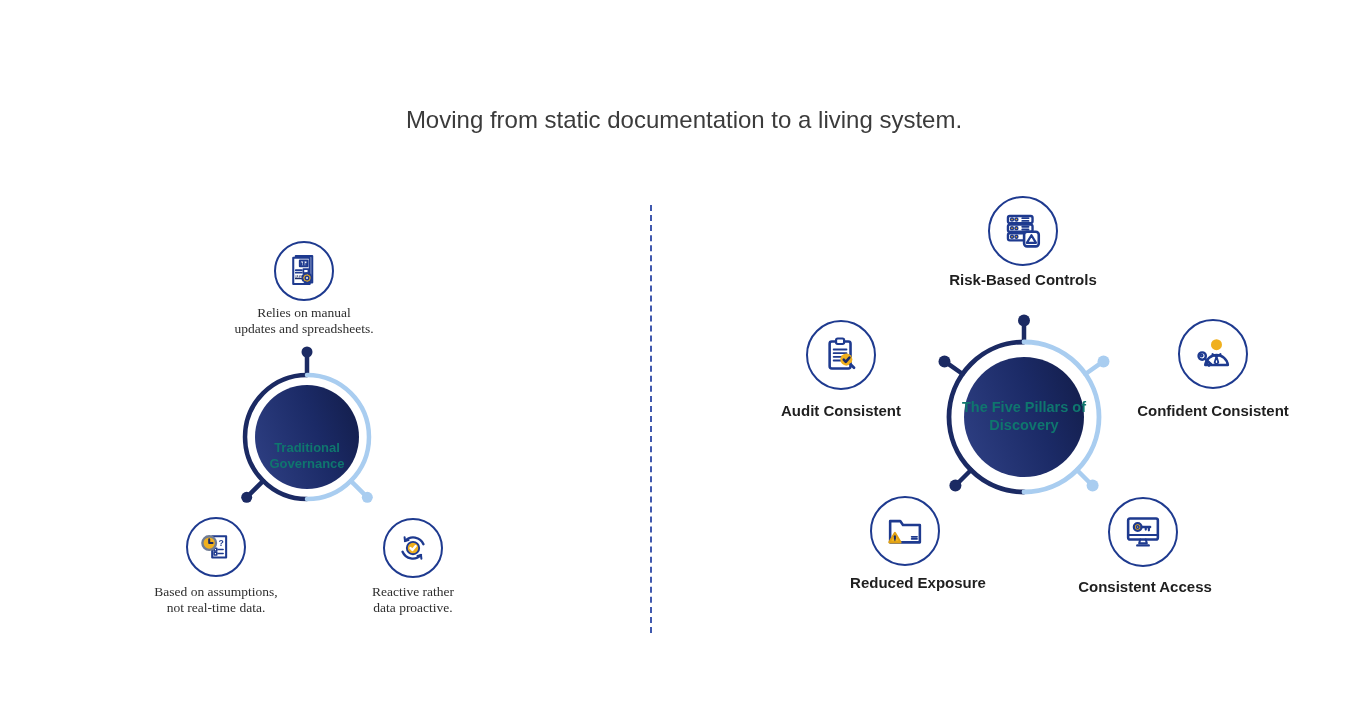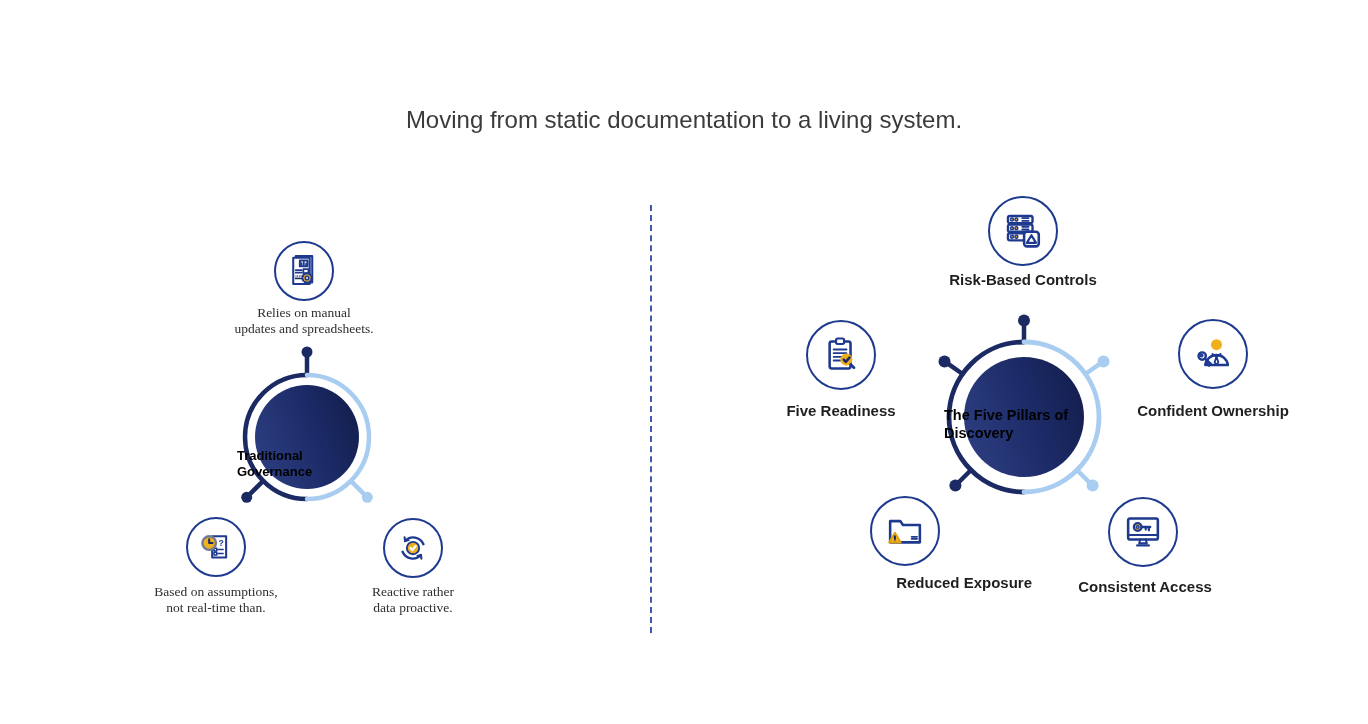--- a/index.html
+++ b/index.html
@@ -7,21 +7,21 @@
           font-family:"Liberation Sans", sans-serif;}
   .abs{position:absolute;}
 
   .title{left:0;top:44px;width:1368px;text-align:center;font-size:40px;font-weight:800;
          color:#2b4db3;letter-spacing:.2px;}
   .subtitle{left:0;top:106px;width:1368px;text-align:center;font-size:24px;font-weight:400;
          color:#3b3b3b;}
 
   .divider{left:650px;top:205px;height:428px;width:0;border-left:2px dashed #4059ae;}
 
-  .hub-label{color:#000000;font-weight:700;line-height:1.22;margin-top:8px;}
+  .hub-label{color:#0f766e;font-weight:700;text-align:center;line-height:1.22;}
   .hub-label.small{font-size:13px;}
   .hub-label.big{font-size:14.5px;}
 
   .icon-circle{border-radius:50%;background:#ffffff;border:2px solid #1e3a8f;
                display:flex;align-items:center;justify-content:center;box-sizing:border-box;}
   .ic-60{width:60px;height:60px;}
   .ic-70{width:70px;height:70px;}
 
   .desc{font-size:13.5px;color:#2e2e2e;text-align:center;line-height:1.18;font-weight:400;font-family:Liberation Serif, serif;}
   .desc span{display:block;}
@@ -87,21 +87,21 @@
       <rect x="10.8" y="12.8" width="1.7" height="1.7" stroke-width="1"></rect>
       <path d="M13.3 13.6h3.2" stroke-width="1"></path>
       <rect x="10.8" y="15.3" width="1.7" height="1.7" stroke-width="1"></rect>
       <path d="M13.3 16.1h3.2" stroke-width="1"></path>
       <circle cx="7.7" cy="9.5" r="4.3" fill="#f0b01e" stroke="#707c94" stroke-width="1.5"></circle>
       <path d="M7.7 9.5V7.1M7.7 9.5h2.1" stroke="#1b2a63" stroke-width="1.3"></path>
     </svg>
   </div>
   <div class="abs desc" style="left:86px;top:584px;width:260px;">
     <span>Based on assumptions,</span>
-    <span>not real-time than.</span>
+    <span>not real-time data.</span>
   </div>
 
   <div class="abs icon-circle ic-60" style="left:383px;top:518px;">
     <svg width="38" height="38" viewBox="0 0 24 24" fill="none" stroke="#1e3a8f" stroke-width="1.5" stroke-linecap="round" stroke-linejoin="round">
       <path d="M18.6 9.6A7 7 0 0 0 7 7.6"></path>
       <path d="M7 7.6l-.3-2.3M7 7.6l2.2-.6" stroke-width="1.3"></path>
       <path d="M5.4 14.4A7 7 0 0 0 17 16.4"></path>
       <path d="M17 16.4l.3 2.3M17 16.4l-2.2.6" stroke-width="1.3"></path>
       <circle cx="12" cy="12" r="3.9" fill="#f0b01e" stroke="#1e3a8f" stroke-width="1.2"></circle>
       <path d="M10.4 12l1.2 1.3 2.1-2.5" stroke="#ffffff" stroke-width="1.5"></path>
@@ -163,46 +163,46 @@
   <div class="abs icon-circle ic-70" style="left:806px;top:320px;">
     <svg width="44" height="44" viewBox="0 0 24 24" fill="none" stroke="#1e3a8f" stroke-width="1.4" stroke-linecap="round" stroke-linejoin="round">
       <rect x="5.8" y="4.6" width="11.4" height="14.8" rx="1.2" fill="#ffffff"></rect>
       <rect x="9.3" y="3" width="4.4" height="3" rx="0.9" fill="#ffffff" stroke-width="1.2"></rect>
       <path d="M8 9h7M8 11h7M8 13h7M8 15h4.2" stroke-width="1"></path>
       <circle cx="14.9" cy="14.5" r="3.3" fill="#f0b01e" stroke="none"></circle>
       <path d="M13.5 14.5l1.1 1.2 2-2.3" stroke="#1b2a63" stroke-width="1.4"></path>
       <path d="M17.3 17.2l1.8 1.8" stroke-width="1.5"></path>
     </svg>
   </div>
-  <div class="abs pillar-label" style="left:711px;top:402px;width:260px;">Five Readiness</div>
+  <div class="abs pillar-label" style="left:711px;top:402px;width:260px;">Audit Consistent</div>
 
   <div class="abs icon-circle ic-70" style="left:1178px;top:319px;">
     <svg width="44" height="44" viewBox="0 0 24 24" fill="none" stroke="#1e3a8f" stroke-width="1.4" stroke-linecap="round" stroke-linejoin="round">
       <circle cx="13.9" cy="6.9" r="3" fill="#f0b01e" stroke="none"></circle>
       <path d="M7.8 18a6.2 6.2 0 0 1 12.3 0z" fill="#ffffff"></path>
       <path d="M11.7 12.1l2.2 1.3 2.2-1.3" stroke-width="1.1"></path>
       <path d="M13.9 13.4l-1 3.1 1 1.5 1-1.5z" stroke-width="1"></path>
       <circle cx="6.1" cy="13.1" r="2" fill="#ffffff" stroke-width="1.3"></circle>
       <circle cx="5.8" cy="12.8" r="0.6" stroke-width="0.9"></circle>
       <path d="M7.6 14.5l3.3 3.1" stroke-width="1.4"></path>
       <path d="M9.5 16.3l-0.9 1M10.7 17.4l-0.9 1" stroke-width="1.2"></path>
     </svg>
   </div>
-  <div class="abs pillar-label" style="left:1083px;top:402px;width:260px;">Confident Ownership</div>
+  <div class="abs pillar-label" style="left:1083px;top:402px;width:260px;">Confident Consistent</div>
 
   <div class="abs icon-circle ic-70" style="left:870px;top:496px;">
     <svg width="44" height="44" viewBox="0 0 24 24" fill="none" stroke="#1e3a8f" stroke-width="1.4" stroke-linecap="round" stroke-linejoin="round">
       <path d="M3.9 18.2V6.6h5.5l1.5 2.1h9.2v9.5z" fill="#ffffff"></path>
       <path d="M15.6 15.2h3M15.6 16.3h3" stroke-width="0.9"></path>
       <path d="M6.5 13l3.1 5.2H3.4z" fill="#f5b61e" stroke="#e0a113" stroke-width="1.1"></path>
       <path d="M6.5 14.8v1.5" stroke="#1b2a63" stroke-width="1.1"></path>
       <circle cx="6.5" cy="17.2" r="0.35" fill="#1b2a63" stroke="none"></circle>
     </svg>
   </div>
-  <div class="abs pillar-label" style="left:772px;top:574px;width:260px;text-align:right;">Reduced Exposure</div>
+  <div class="abs pillar-label" style="left:788px;top:574px;width:260px;">Reduced Exposure</div>
 
   <div class="abs icon-circle ic-70" style="left:1108px;top:497px;">
     <svg width="44" height="44" viewBox="0 0 24 24" fill="none" stroke="#1e3a8f" stroke-width="1.4" stroke-linecap="round" stroke-linejoin="round">
       <rect x="3.9" y="4.6" width="16.2" height="11.5" rx="1" fill="#ffffff"></rect>
       <path d="M3.9 13.6h16.2" stroke-width="1.1"></path>
       <path d="M10.5 16.1l-0.6 2h4.2l-0.6-2" stroke-width="1.1"></path>
       <path d="M8.9 19.3h6.2" stroke-width="1.3"></path>
       <circle cx="9.1" cy="9.3" r="2.1" fill="#f0b01e" stroke-width="1.2"></circle>
       <circle cx="9.1" cy="9.3" r="0.7" fill="#ffffff" stroke-width="0.8"></circle>
       <path d="M11.2 9.3h4.7" stroke-width="1.3"></path>

